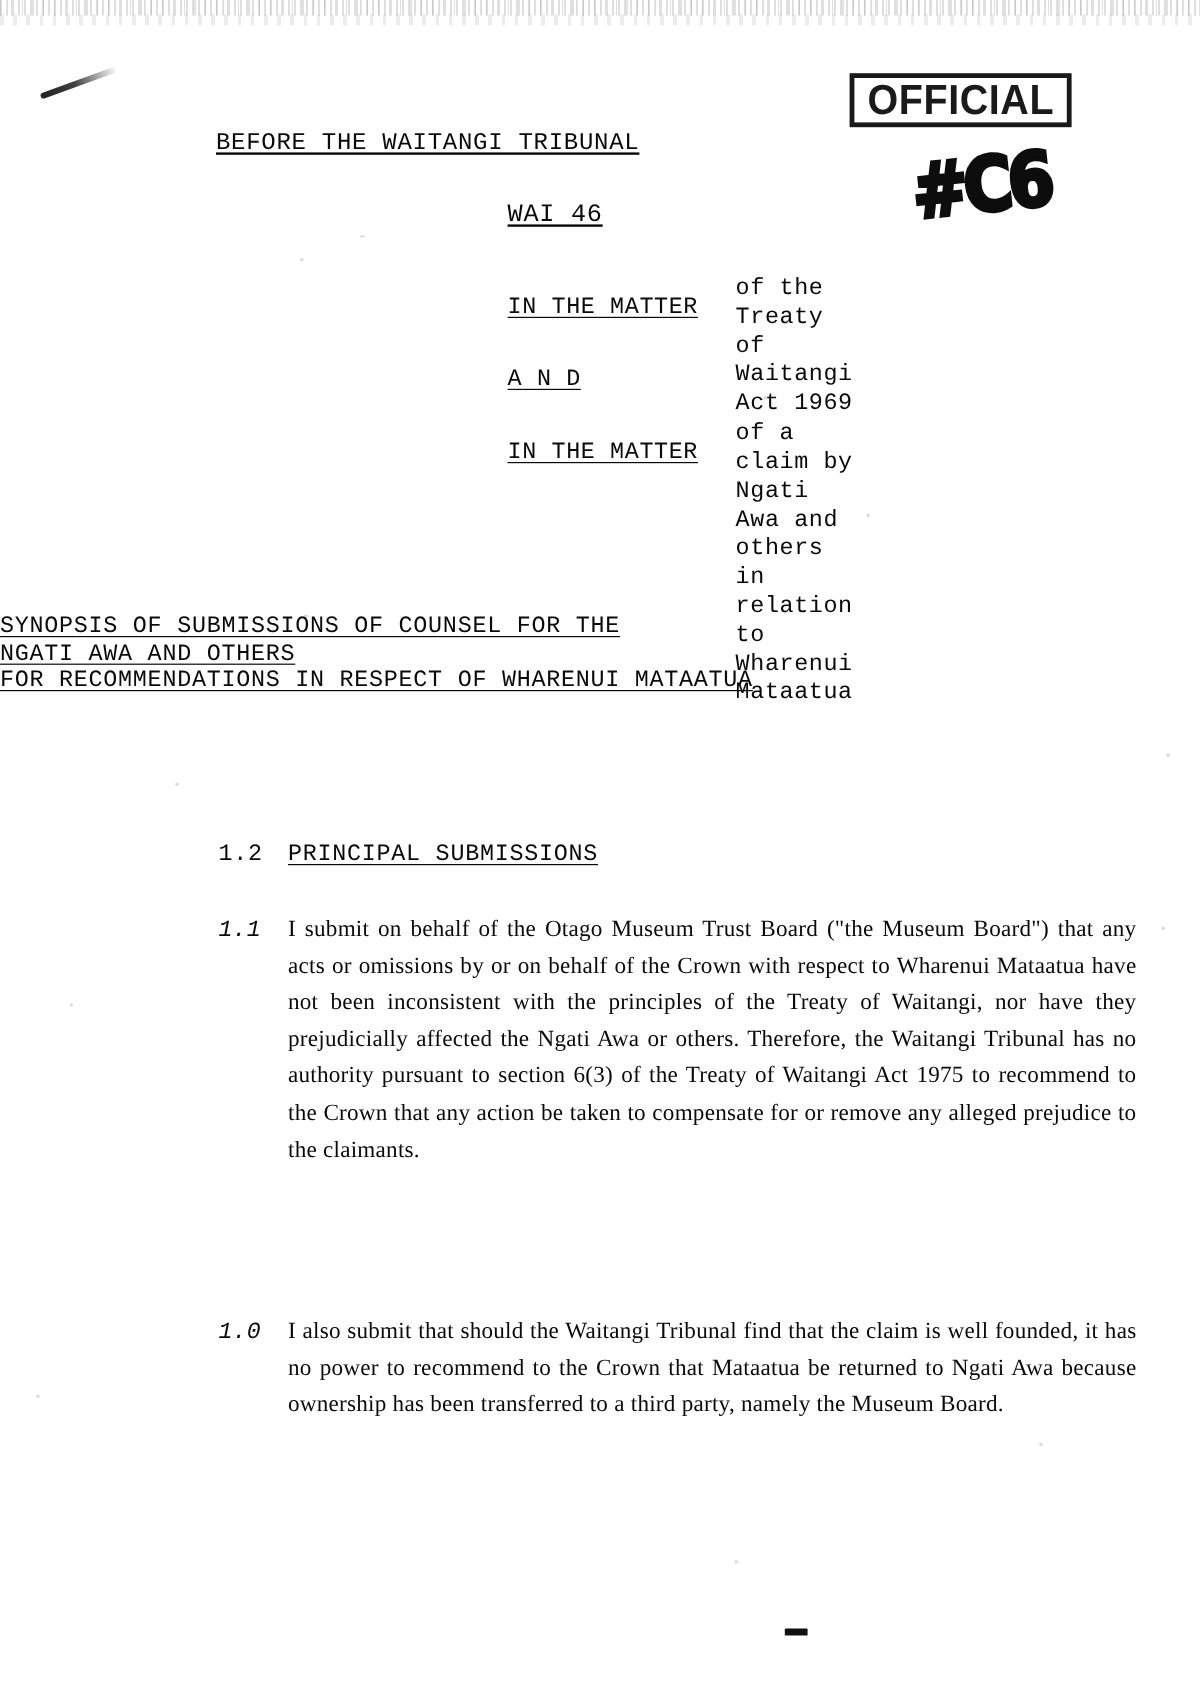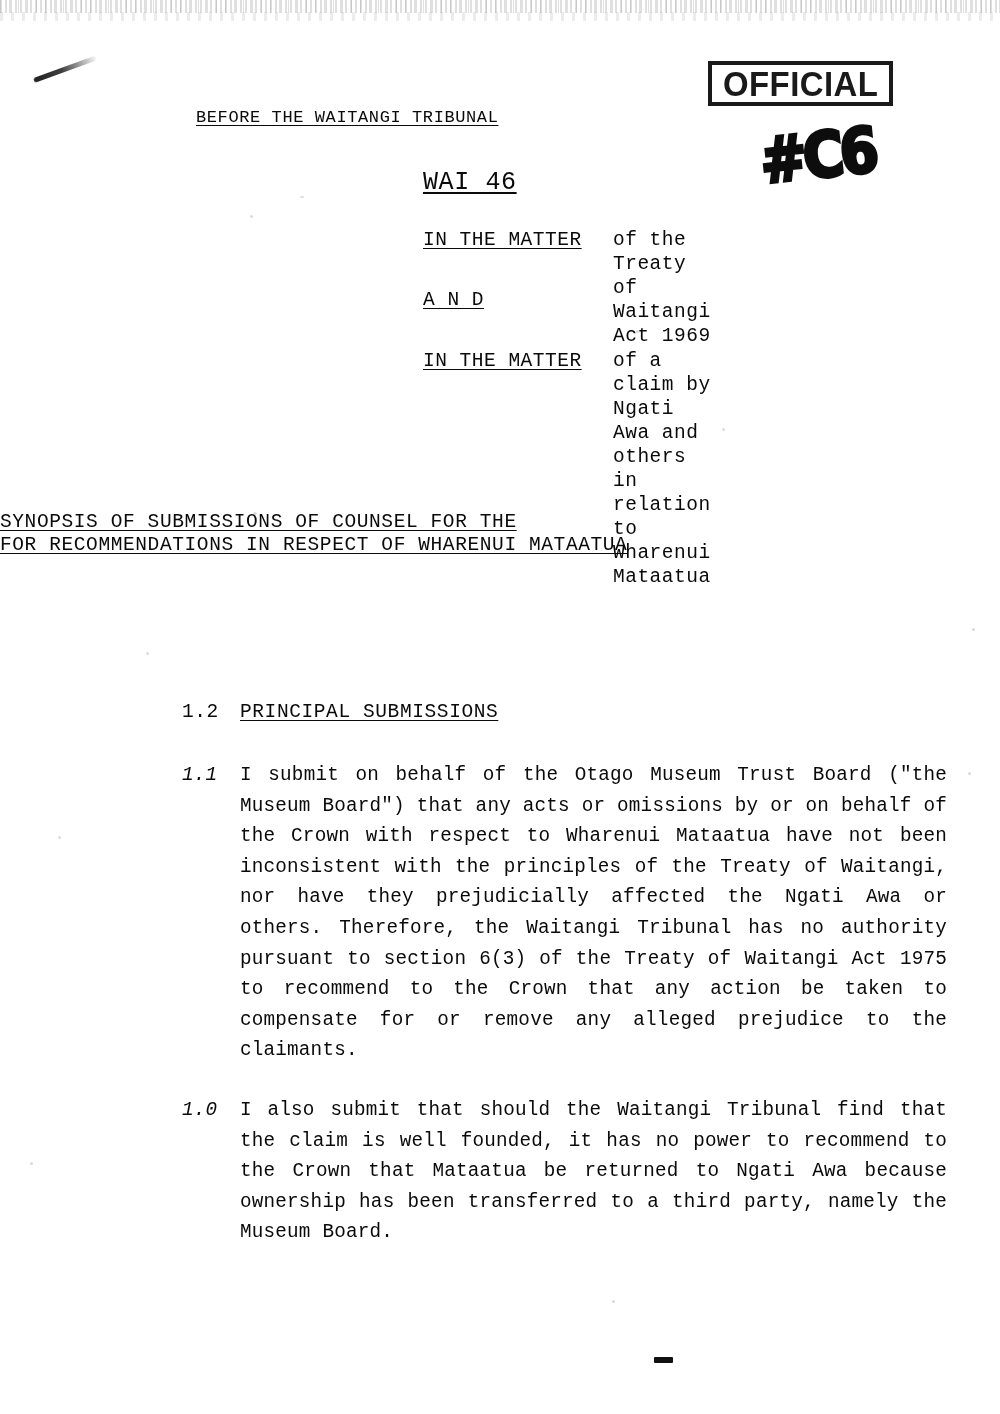--- a/index.html
+++ b/index.html
@@ -73,29 +73,29 @@
   .speck {
     position: absolute;
     background: #bdbdbd;
     border-radius: 50%;
     opacity: 0.55;
   }
 
   
   .hdr-before {
     position: absolute;
-    left: 196px; top: 108px;
-    font-size: 17px;
+    left: 180px; top: 108px;
+    font-size: 20px;
     letter-spacing: 0.6px;
     white-space: nowrap;
   }
   .hdr-wai {
     position: absolute;
     left: 423px; top: 168px;
-    font-size: 25px;
+    font-size: 21px;
     letter-spacing: 0.6px;
     white-space: nowrap;
   }
   .u { text-decoration: underline; text-underline-offset: 3px; }
 
   
   .stamp-box {
     position: absolute;
     left: 708px; top: 61px;
     width: 185px; height: 45px;
@@ -131,21 +131,21 @@
 
   
   .matter {
     position: absolute;
     font-size: 19.5px;
     line-height: 24px;
     letter-spacing: 0.5px;
   }
   .matter .lbl {
     position: absolute;
-    left: 0; top: 0;
+    left: 0; top: 16px;
     white-space: nowrap;
   }
   .matter .body {
     position: absolute;
     left: 190px; top: 0;
     white-space: pre-line;
   }
   #matter1 { left: 423px; top: 228px; }
   #matter-and { left: 423px; top: 288px; }
   #matter2 { left: 423px; top: 349px; }
@@ -188,20 +188,21 @@
     white-space: nowrap;
     font-style: italic;
   }
   .para .txt {
     position: absolute;
     left: 58px; top: 0;
     width: 707px;
     text-align: justify;
     text-align-last: left;
     word-spacing: 0px;
+    font-family: Liberation Serif, serif;
   }
   #para-1-1 { left: 182px; top: 760px; }
   #para-1-2 { left: 182px; top: 1095px; }
 </style>
 </head>
 <body>
 
 <div id="page">
 
   <div class="scan-top-band"></div>
@@ -253,20 +254,21 @@
     <div class="lbl">
       <span class="u">IN THE MATTER</span>
     </div>
     <div class="body">of a claim by Ngati Awa and
 others in relation to
 Wharenui Mataatua</div>
   </div>
 
   <div class="title-block">
     <div><span>SYNOPSIS OF SUBMISSIONS OF COUNSEL FOR THE</span></div>
+    <div><span>NGATI AWA AND OTHERS</span></div>
     <div><span>FOR RECOMMENDATIONS IN RESPECT OF WHARENUI MATAATUA</span></div>
   </div>
 
   <div class="sec-head">
     <span class="num">1.2</span><span class="u">PRINCIPAL SUBMISSIONS</span>
   </div>
 
   <div class="para" id="para-1-1">
     <div class="num">1.1</div>
     <div class="txt">I submit on behalf of the Otago Museum Trust Board ("the Museum Board") that any acts or omissions by or on behalf of the Crown with respect to Wharenui Mataatua have not been inconsistent with the principles of the Treaty of Waitangi, nor have they prejudicially affected the Ngati Awa or others.  Therefore, the Waitangi Tribunal has no authority pursuant to section 6(3) of the Treaty of Waitangi Act 1975 to recommend to the Crown that any action be taken to compensate for or remove any alleged prejudice to the claimants.</div>

